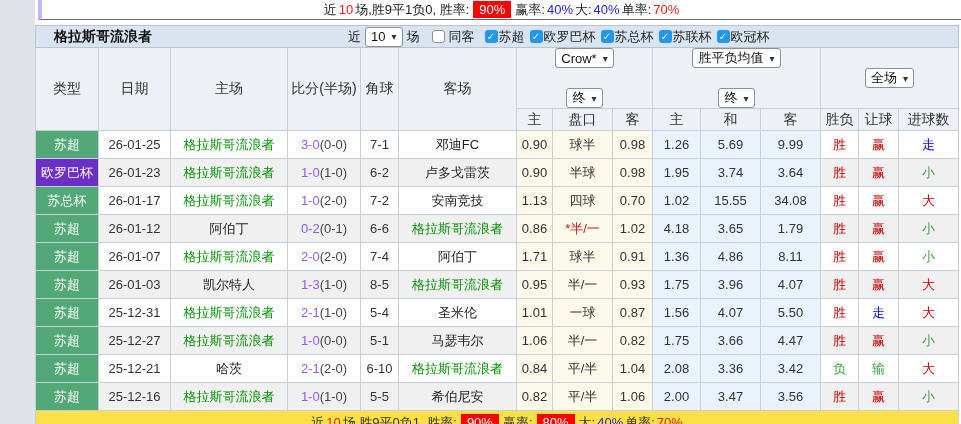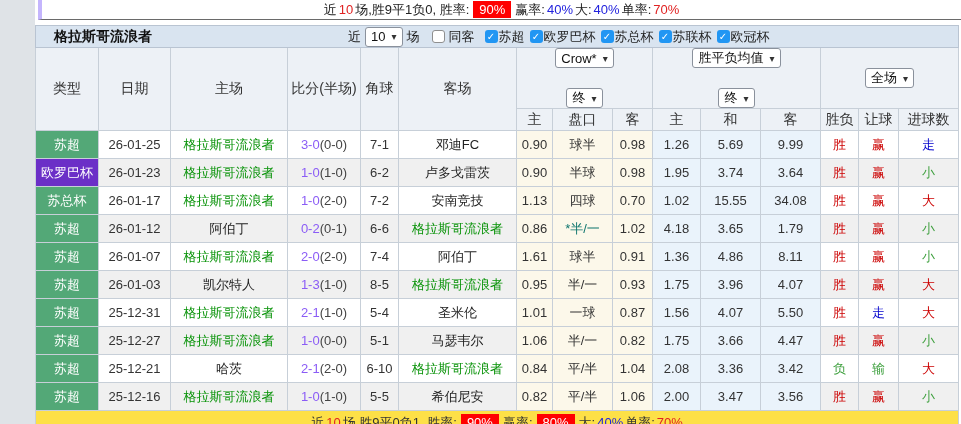--- a/index.html
+++ b/index.html
@@ -30,21 +30,21 @@
   tbody.rows td{background:#fff;}
   tbody.rows tr.stripe td{background:#f0f0f0;}
   td.type{color:#fff;font-size:13px;}
   td.type.green{background:#53a877 !important;}
   td.type.purple{background:#6b2fc7 !important;}
   td.team{color:#222;}
   td.team.hl{color:#099309;}
   td.score .ft{color:#8b5cf6;}
   td.score .ht{color:#444;}
   td.odd{background:#fcf8ea !important;}
-  td.odd.red{color:#0f766e;}
+  td.odd.red{color:#b91c1c;}
   td.avg{background:#eaf3fb !important;margin-top:32px;}
   td.res.red{color:#cc0000;}
   td.res.blue{color:#0000cc;}
   td.res.green{color:#3fa03f;}
   .sumrow td{height:24px;background:#fde047;font-size:13px;}
   .seg{margin:0 1px;}
   .seg.red-text{color:#e02222;}
   .seg.blue-text{color:#2222dd;}
   .seg.red-badge{background:#ff0000;color:#fff;padding:1px 6px;margin:0 3px;}
   
@@ -261,21 +261,21 @@
           <td class="res red">赢</td>
           <td class="res green">小</td>
         </tr>
         <tr>
           <td class="type green">苏超</td>
           <td class="date">26-01-07</td>
           <td class="team hl">格拉斯哥流浪者</td>
           <td class="score"><span class="ft">2-0</span><span class="ht">(2-0)</span></td>
           <td class="corner">7-4</td>
           <td class="team">阿伯丁</td>
-          <td class="odd">1.61</td>
+          <td class="odd">1.71</td>
           <td class="odd">球半</td>
           <td class="odd">0.91</td>
           <td class="avg">1.36</td>
           <td class="avg">4.86</td>
           <td class="avg">8.11</td>
           <td class="res red">胜</td>
           <td class="res red">赢</td>
           <td class="res green">小</td>
         </tr>
         <tr class="stripe">

